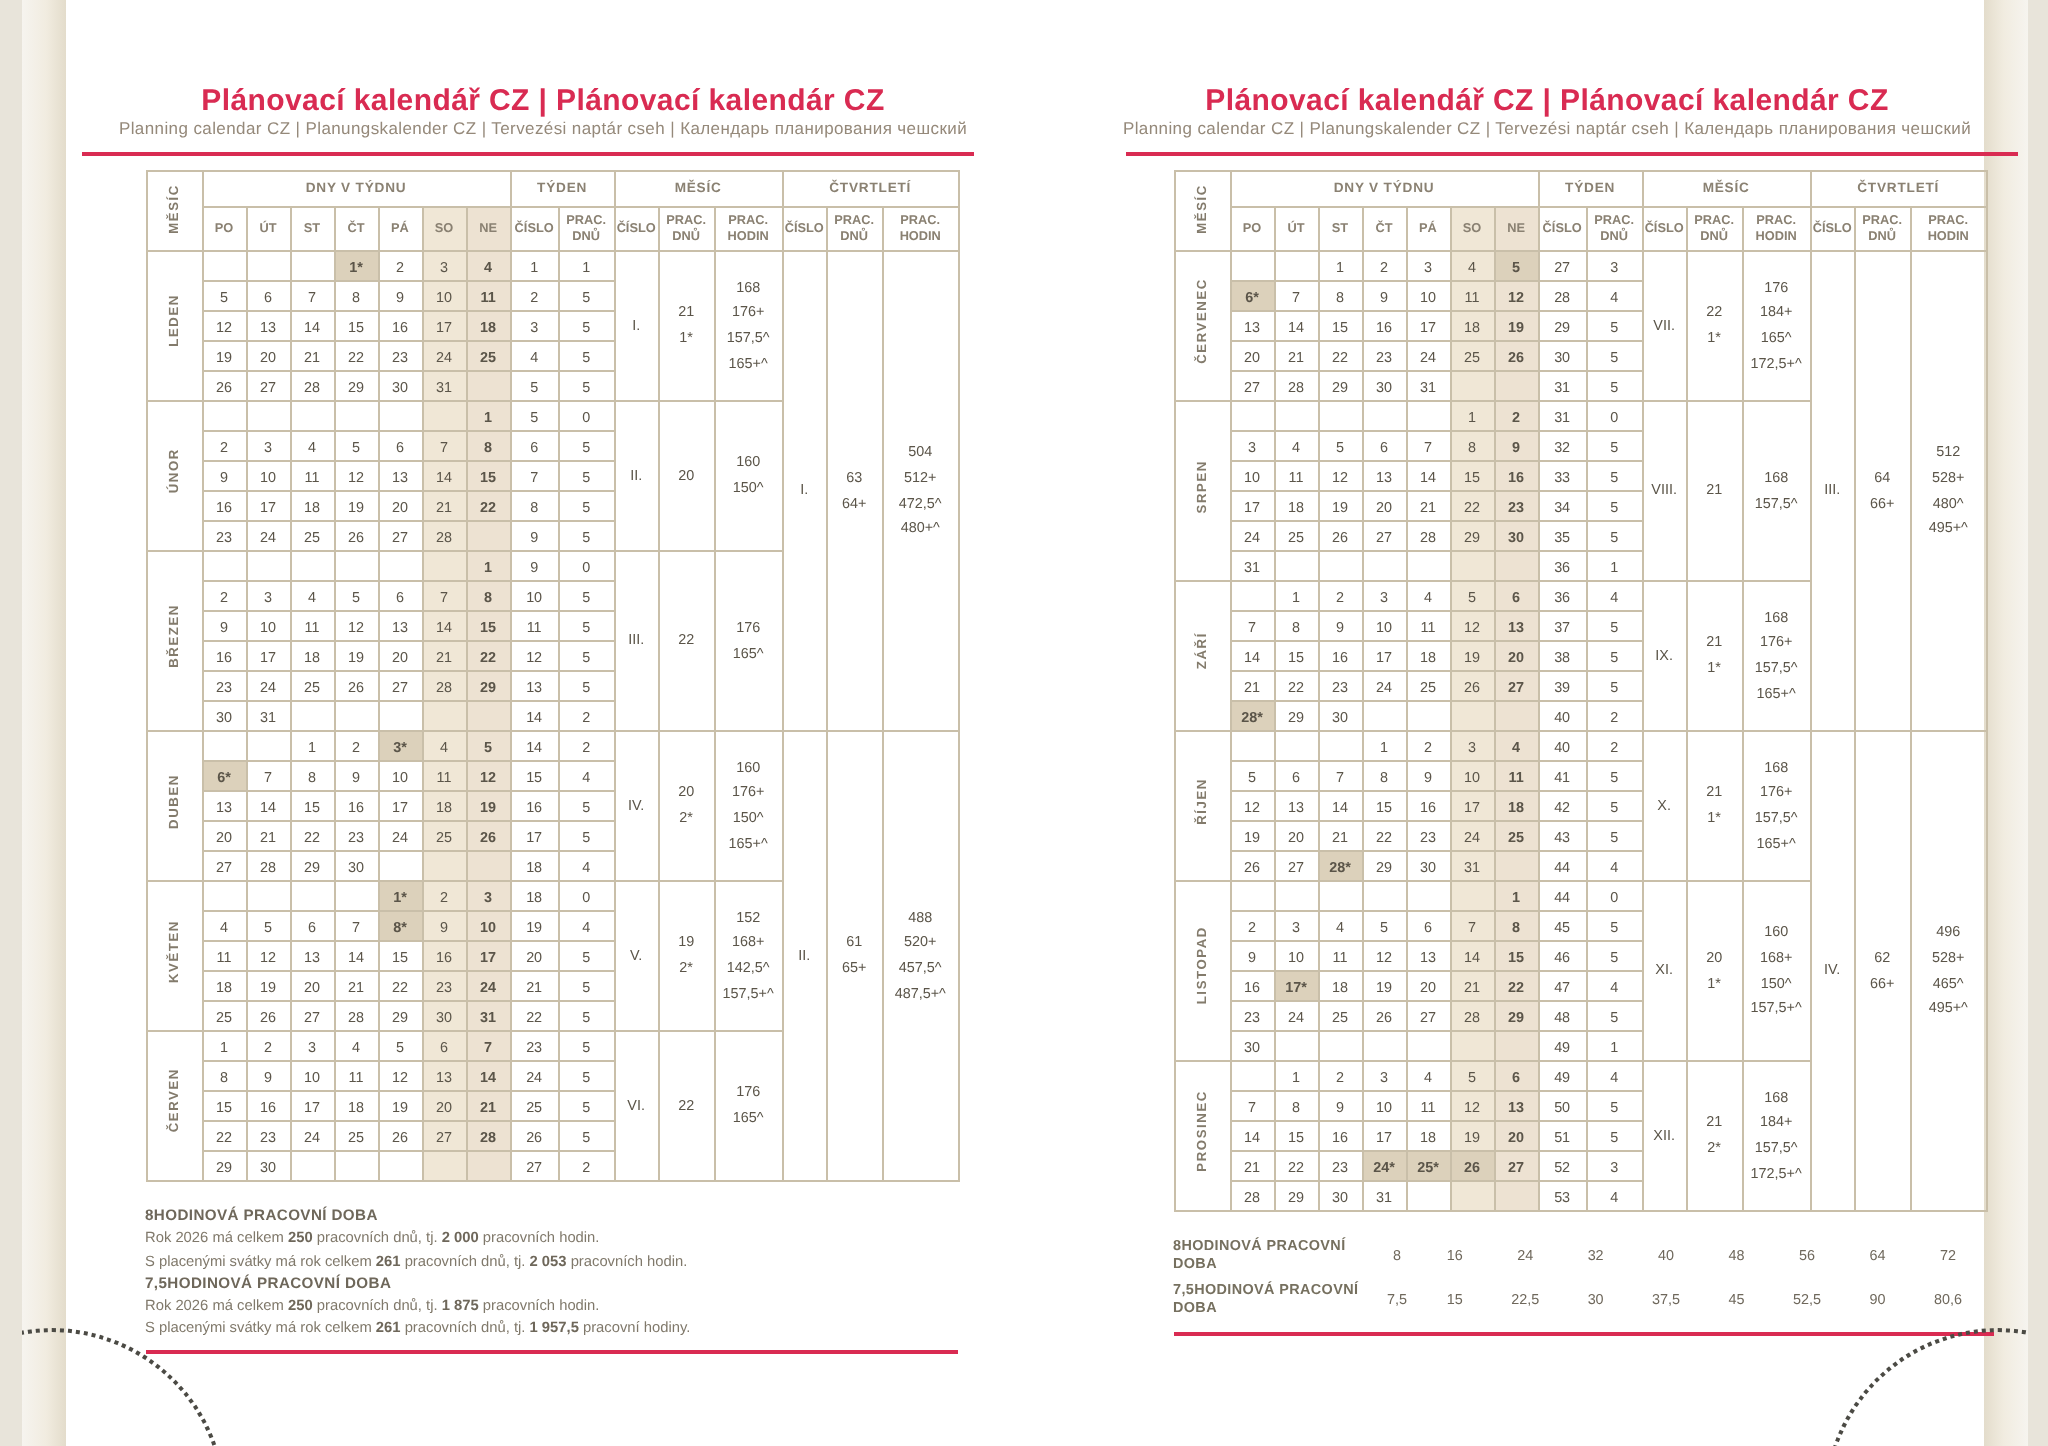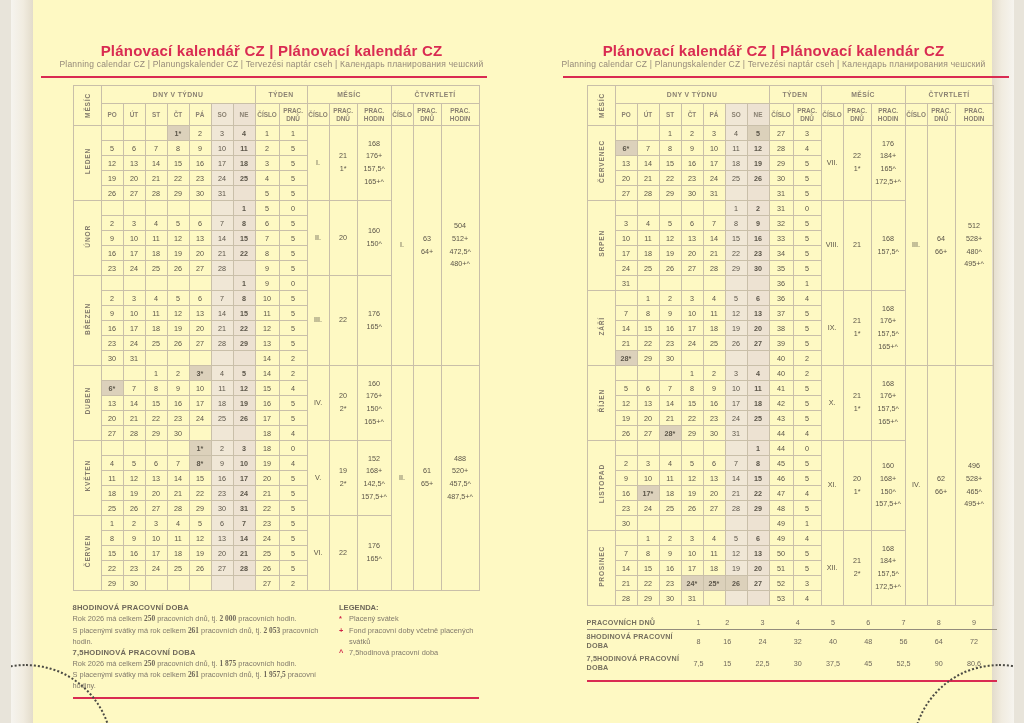--- a/index.html
+++ b/index.html
@@ -1,17 +1,17 @@
 <!DOCTYPE html>
 <html><head>
 <meta charset="utf-8">
 <style>
   html,body{margin:0;padding:0;}
   body{background:#e8e4da;font-family:"Liberation Sans",sans-serif;}
-  .spread{position:relative;width:1003px;height:723px;background:#fef9c3;overflow:hidden;margin:0 auto;}
+  .spread{position:relative;width:1003px;height:723px;background:#ffffff;overflow:hidden;margin:0 auto;}
   .edge-left{position:absolute;left:0;top:0;width:22px;height:100%;
     background:linear-gradient(90deg,#f6f4ef 0%,#f1ece0 55%,#e3dccb 100%);}
   .edge-right{position:absolute;right:0;top:0;width:22px;height:100%;
     background:linear-gradient(270deg,#f6f4ef 0%,#f1ece0 55%,#e3dccb 100%);}
   .page{position:absolute;top:0;height:723px;width:478px;}
   .page.left{left:22px;}
   .page.right{left:524px;}
   .page-header{text-align:center;padding-top:42px;}
   .title{font-size:15px;font-weight:bold;color:#d92b52;letter-spacing:0.2px;}
   .subtitle{font-size:8.5px;color:#95897a;margin-top:0;letter-spacing:0.2px;}
@@ -34,21 +34,21 @@
   td.sat,th.sat{background:#f0e7d6;}
   td.sun,th.sun{background:#ede2d2;}
   th.sun,td.sun{color:#cf2448;}
   td.sun{font-weight:bold;}
   td.hol{background:#dcd1bb !important;color:#cf2448;font-weight:bold;}
   td.wk{font-size:7px;}
   td.mcell,td.qcell{font-size:6.9px;color:#5f594c;line-height:1.75;vertical-align:middle;}
   .footer-l{display:flex;margin-top:11px;font-size:7.4px;color:#80796b;}
   .f-info{width:288px;line-height:1.5;}
   .f-info .fh{font-weight:bold;color:#6e675a;font-size:7.6px;letter-spacing:0.2px;}
-  .f-info b{color:#6e675a;font-family:Liberation Serif, serif;}
+  .f-info b{color:#6e675a;}
   .f-legend{margin-left:12px;line-height:1.5;}
   .f-legend .fh{font-weight:bold;color:#6e675a;font-size:7.6px;}
   .legend-item{display:flex;}
   .legend-sym{color:#cf2448;font-weight:bold;width:10px;flex:none;}
   .rule-bottom{height:2px;background:#d92b52;margin-top:6px;width:406px;}
   table.mini{border-collapse:collapse;margin-top:10px;width:410px;font-size:7.2px;color:#6f685c;}
   .mini td{padding:2px 0;text-align:center;}
   .mini td.lbl{text-align:left;font-weight:bold;letter-spacing:0.2px;width:96px;color:#76705f;}
   .mini tr.first td{border-bottom:1px solid #938c7c;}
   .arc{position:absolute;width:170px;height:170px;border:2.5px dotted #4b4a44;border-radius:50%;}
@@ -518,35 +518,20 @@
         </table>
       <div class="footer-l">
         <div class="f-info" id="f-info">
             <div class="fh">8HODINOVÁ PRACOVNÍ DOBA</div>
             <div>Rok 2026 má celkem <b>250</b> pracovních dnů, tj. <b>2 000</b> pracovních hodin.</div>
             <div>S placenými svátky má rok celkem <b>261</b> pracovních dnů, tj. <b>2 053</b> pracovních hodin.</div>
             <div class="fh">7,5HODINOVÁ PRACOVNÍ DOBA</div>
             <div>Rok 2026 má celkem <b>250</b> pracovních dnů, tj. <b>1 875</b> pracovních hodin.</div>
             <div>S placenými svátky má rok celkem <b>261</b> pracovních dnů, tj. <b>1 957,5</b> pracovní hodiny.</div>
           </div>
-        <div class="f-legend" id="f-legend">
-            <div class="fh">LEGENDA:</div>
-            <div class="legend-item">
-              <span class="legend-sym">*</span>
-              <span>Placený svátek</span>
-            </div>
-            <div class="legend-item">
-              <span class="legend-sym">+</span>
-              <span>Fond pracovní doby včetně placených svátků</span>
-            </div>
-            <div class="legend-item">
-              <span class="legend-sym">^</span>
-              <span>7,5hodinová pracovní doba</span>
-            </div>
-          </div>
       </div>
       <div class="rule-bottom"></div>
     </div>
   </div>
 
   <div class="page right">
     <div class="page-header">
       <div class="title">Plánovací kalendář CZ | Plánovací kalendár CZ</div>
       <div class="subtitle">Planning calendar CZ | Planungskalender CZ | Tervezési naptár cseh | Календарь планирования чешский</div>
     </div>
@@ -1011,32 +996,20 @@
               <td class="day"></td>
               <td class="day sat"></td>
               <td class="day sun"></td>
               <td class="wk">53</td>
               <td class="wk">4</td>
             </tr>
           </tbody>
         </table>
       <table class="mini" id="mini-table">
           <tbody>
-            <tr class="first">
-              <td class="lbl">PRACOVNÍCH DNŮ</td>
-              <td>1</td>
-              <td>2</td>
-              <td>3</td>
-              <td>4</td>
-              <td>5</td>
-              <td>6</td>
-              <td>7</td>
-              <td>8</td>
-              <td>9</td>
-            </tr>
             <tr>
               <td class="lbl">8HODINOVÁ PRACOVNÍ DOBA</td>
               <td>8</td>
               <td>16</td>
               <td>24</td>
               <td>32</td>
               <td>40</td>
               <td>48</td>
               <td>56</td>
               <td>64</td>

